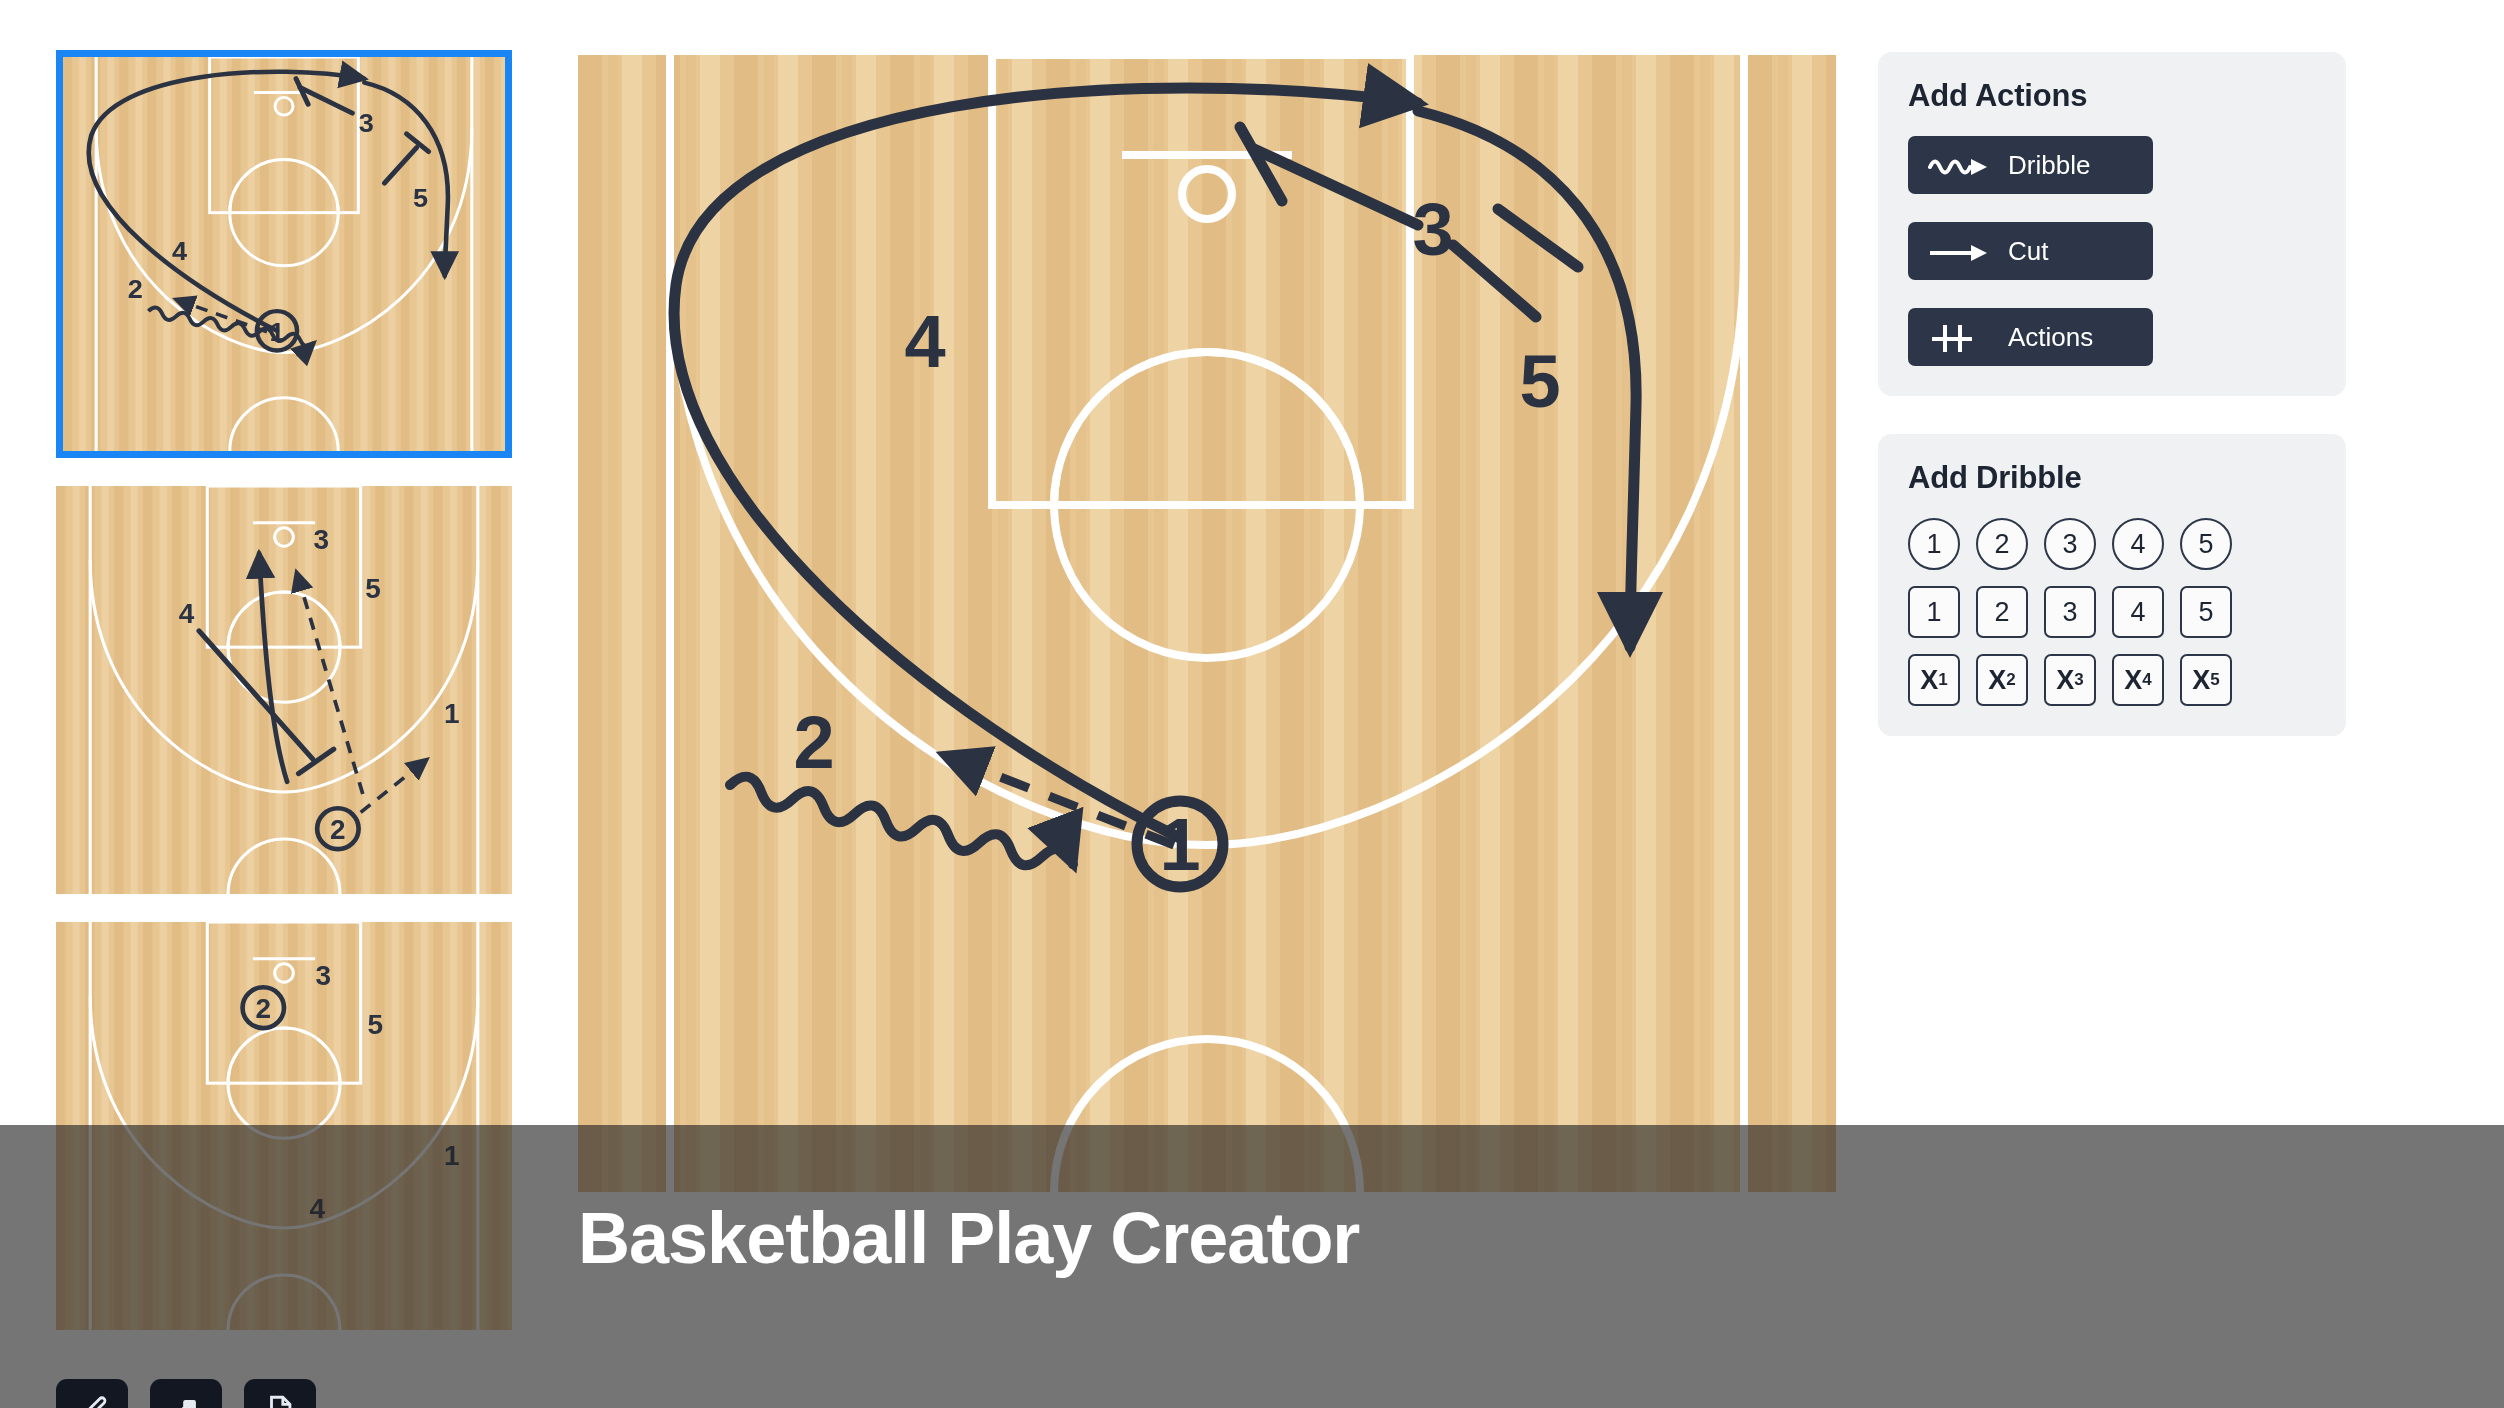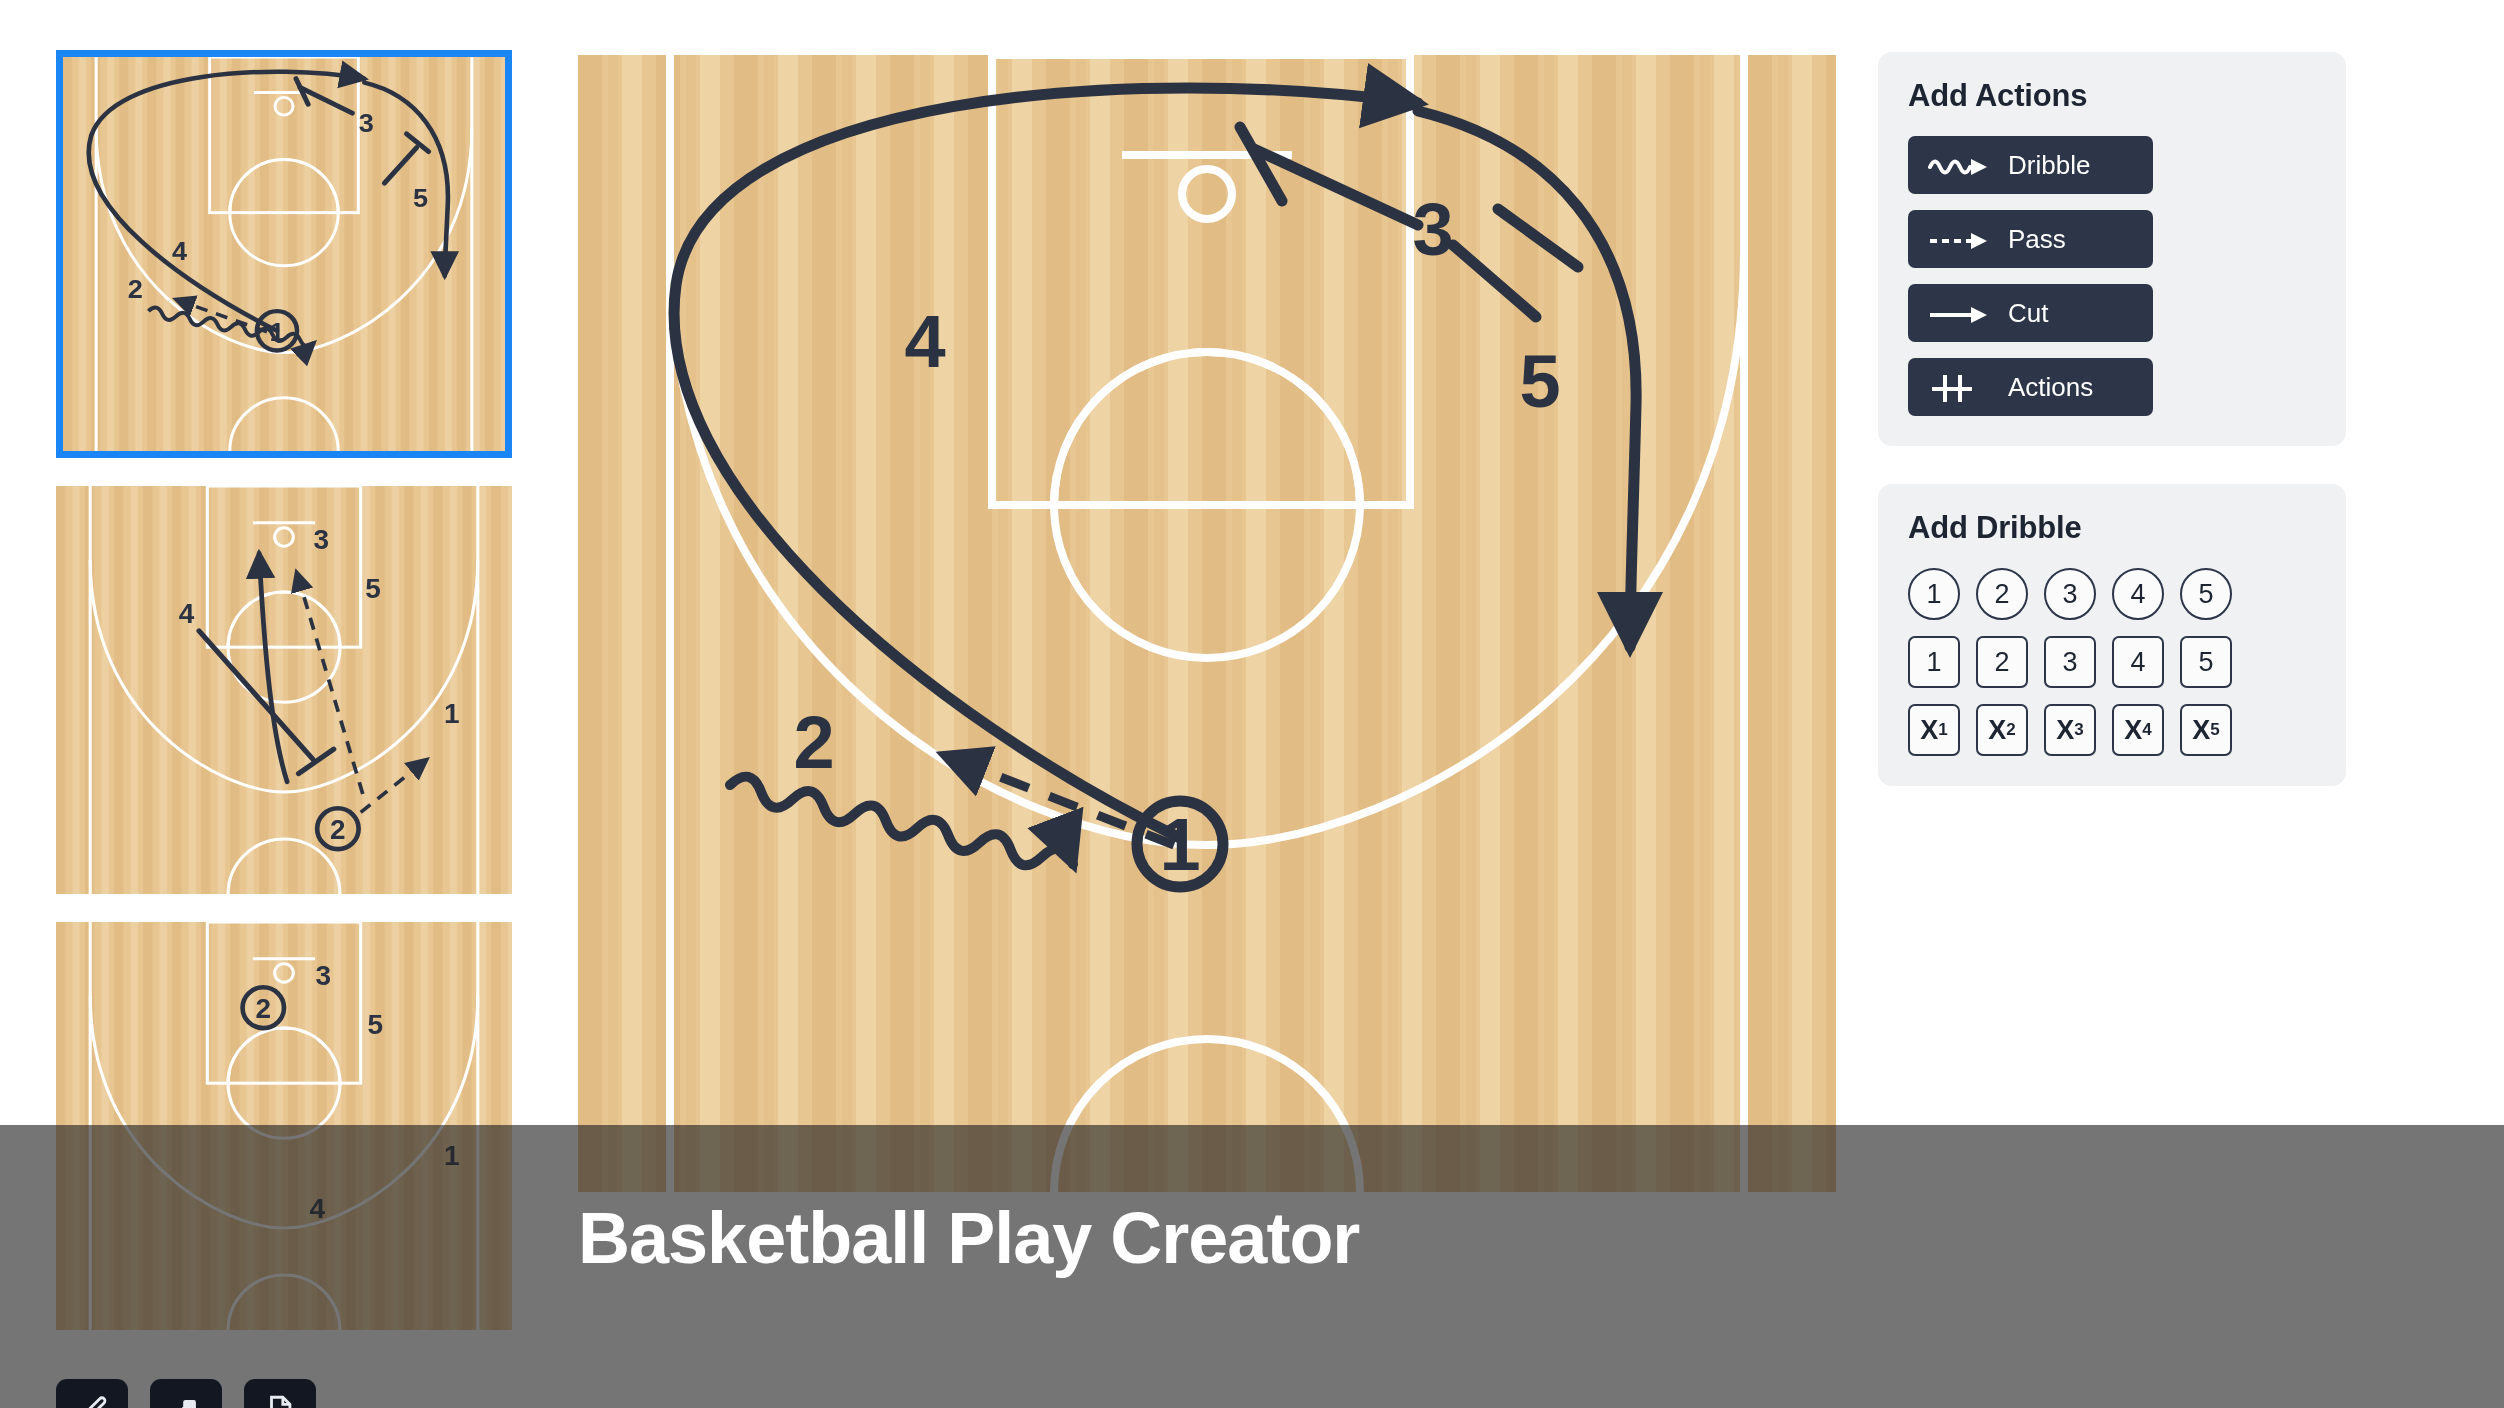--- a/index.html
+++ b/index.html
@@ -72,21 +72,21 @@
     font-size: 31px;
     font-weight: bold;
     color: #1d2533;
     margin-bottom: 22px;
     letter-spacing: -0.2px;
   }
 
   .action-grid {
     display: flex;
     flex-wrap: wrap;
-    gap: 16px 20px;
+    gap: 28px 20px;
   }
 
   .action-btn {
     display: flex;
     align-items: center;
     gap: 18px;
     width: 245px;
     height: 58px;
     padding: 0 20px;
     background: #2c3648;
@@ -401,27 +401,20 @@
       <div class="action-grid">
 
         <button class="action-btn">
           <svg class="act-icon" viewBox="0 0 62 26">
             <path d="M2,15 q5,-11 10,0 t10,0 t10,0 t10,0" stroke="#ffffff" stroke-width="4" fill="none" stroke-linecap="round"></path>
             <path d="M43,7 L59,15 L43,23 Z" fill="#ffffff"></path>
           </svg>
           <span class="act-label">Dribble</span>
         </button>
 
-        <button class="action-btn">
-          <svg class="act-icon" viewBox="0 0 62 26">
-            <line x1="2" y1="15" x2="44" y2="15" stroke="#ffffff" stroke-width="4" stroke-dasharray="7 5"></line>
-            <path d="M43,7 L59,15 L43,23 Z" fill="#ffffff"></path>
-          </svg>
-          <span class="act-label">Pass</span>
-        </button>
 
         <button class="action-btn">
           <svg class="act-icon" viewBox="0 0 62 26">
             <line x1="2" y1="15" x2="46" y2="15" stroke="#ffffff" stroke-width="4"></line>
             <path d="M43,7 L59,15 L43,23 Z" fill="#ffffff"></path>
           </svg>
           <span class="act-label">Cut</span>
         </button>
 
 

